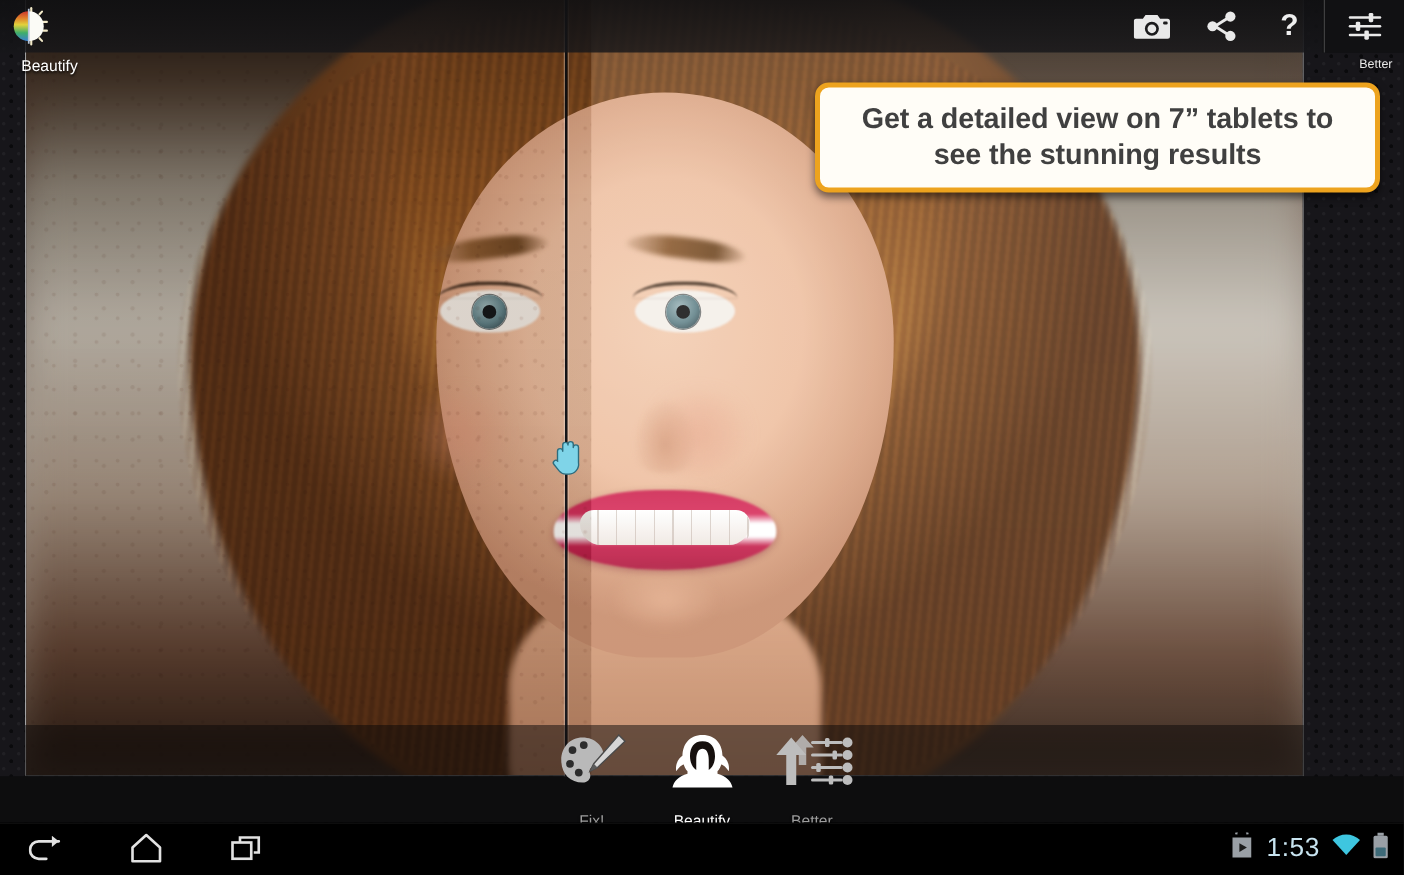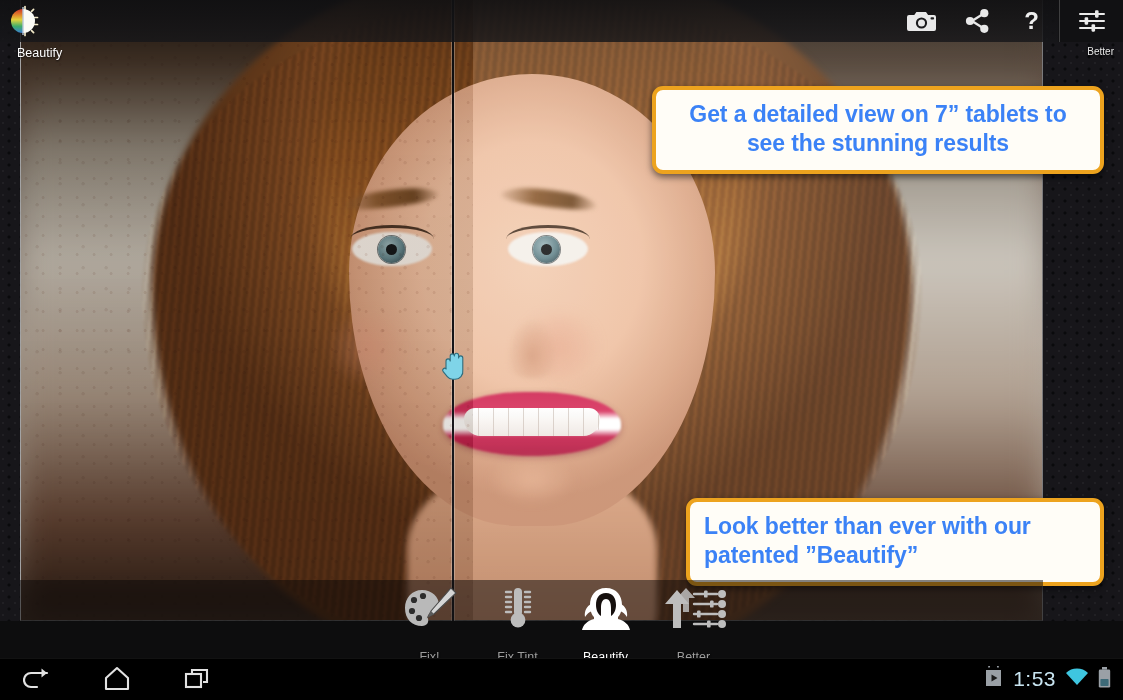--- a/index.html
+++ b/index.html
@@ -207,23 +207,22 @@
   .tb-btn svg{ display:block; }
   .qmark{ color:#efefef; font-size:24px; font-weight:bold; line-height:1; }
 
   
   .callout{
     position:absolute;
     background:#fffdf7;
     border:4px solid #eda31e;
     border-radius:11px;
     box-shadow:0 3px 7px rgba(0,0,0,.55);
-    color:#3b82f6;
+    color:#404040;
     font-weight:bold;
-    margin-top:20px;
   }
   #callout-top{
     left:652px; top:66px; width:452px; padding:10px 16px 12px;
     text-align:center; font-size:23px; line-height:1.27;
     letter-spacing:-.1px;
   }
   #callout-bottom{
     left:686px; top:478px; width:418px; padding:10px 14px 12px;
     text-align:left; font-size:23px; line-height:1.27;
     letter-spacing:-.1px;
@@ -376,21 +375,20 @@
           </g>
         </svg>
       </div>
     </div>
   </div>
 
   <div class="label-original">Beautify</div>
   <div class="label-better">Better</div>
 
   <div class="callout" id="callout-top">Get a detailed view on 7” tablets to see the stunning results</div>
-  <div class="callout" id="callout-bottom">Look better than ever with our patented ”Beautify”</div>
 
   <div class="strip-band"></div>
   <div class="strip-band-low"></div>
 
   <div class="toolstrip">
 
     <div class="tool">
       <div class="ticon">
         <svg width="56" height="46" viewBox="0 0 56 46">
           <path d="M20 4 C30 4 37 11 37 19 C37 25 32 26 29 27 C26 28 25 30 26 33
@@ -400,41 +398,20 @@
           <circle cx="10" cy="25" r="3.1" fill="#2c2c2c"></circle>
           <circle cx="17" cy="32" r="3.1" fill="#2c2c2c"></circle>
           <path d="M49 2 L54 7 L32 28 L26 31 L29 25 Z" fill="#d6d6d6" stroke="#4a4a4a" stroke-width="1.1"></path>
           <path d="M29 25 L26 31 L32 28 Z" fill="#5b5b5b"></path>
         </svg>
       </div>
       <span class="tlabel">Fix!</span>
     </div>
 
 
-    <div class="tool">
-      <div class="ticon">
-        <svg width="40" height="46" viewBox="0 0 40 46">
-          <rect x="16" y="2" width="8" height="28" rx="4" fill="#bcbcbc"></rect>
-          <circle cx="20" cy="34" r="7.4" fill="#bcbcbc"></circle>
-          <g stroke="#bcbcbc" stroke-width="2.4" stroke-linecap="round">
-            <line x1="8" y1="6" x2="13" y2="6"></line>
-            <line x1="8" y1="11" x2="13" y2="11"></line>
-            <line x1="8" y1="16" x2="13" y2="16"></line>
-            <line x1="8" y1="21" x2="13" y2="21"></line>
-            <line x1="8" y1="26" x2="13" y2="26"></line>
-            <line x1="27" y1="6" x2="32" y2="6"></line>
-            <line x1="27" y1="11" x2="32" y2="11"></line>
-            <line x1="27" y1="16" x2="32" y2="16"></line>
-            <line x1="27" y1="21" x2="32" y2="21"></line>
-            <line x1="27" y1="26" x2="32" y2="26"></line>
-          </g>
-        </svg>
-      </div>
-      <span class="tlabel">Fix Tint</span>
-    </div>
 
     <div class="tool active">
       <div class="ticon">
         <svg width="56" height="46" viewBox="0 0 56 46">
           <path d="M28 2 C39 2 44 10 44 19 C44 25 42 29 40 31 L40 33
                    C47 35 51 39 52 44 L4 44 C5 39 9 35 16 33 L16 31
                    C14 29 12 25 12 19 C12 10 17 2 28 2 Z" fill="#ffffff"></path>
           <path d="M28 7 C35 7 38 12 38 19 C38 24 36 28 33 30 L33 22
                    C33 16 31 13 28 13 C25 13 23 16 23 22 L23 30
                    C20 28 18 24 18 19 C18 12 21 7 28 7 Z" fill="#16100e"></path>

